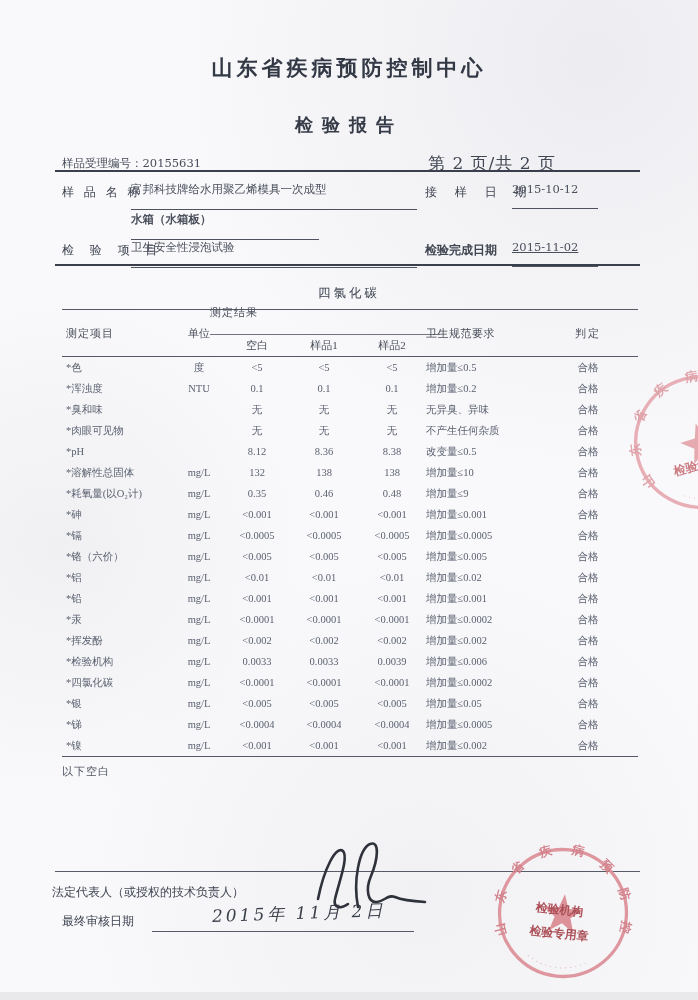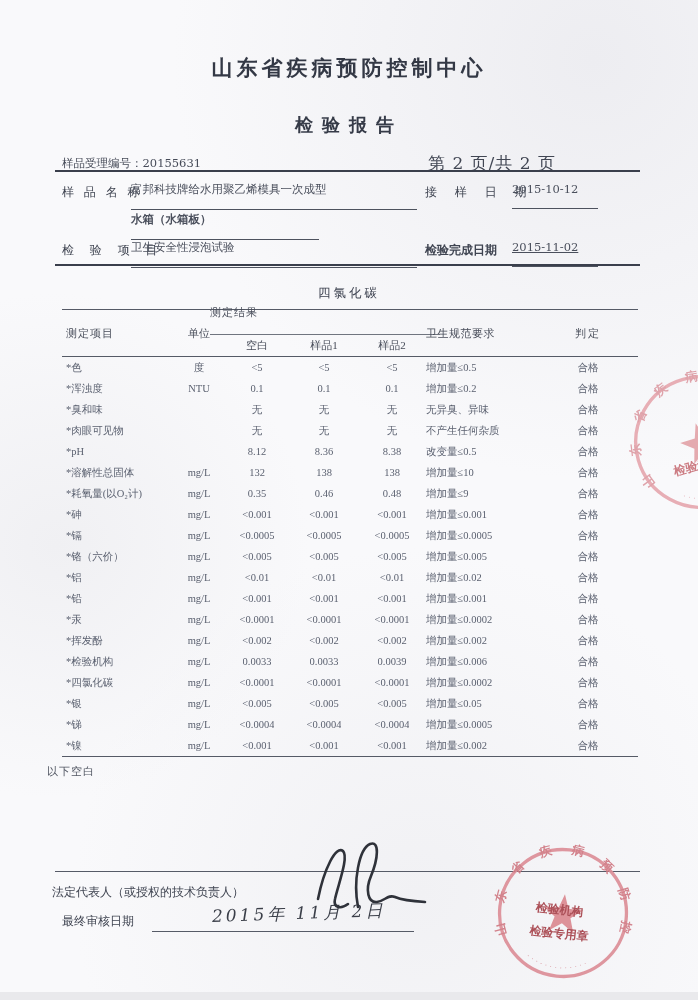--- a/index.html
+++ b/index.html
@@ -41,21 +41,21 @@
   .h-verdict { grid-row:1/3; grid-column:7; align-self:center; justify-self:center; letter-spacing:2px; }
   .tbody { border-bottom:1.5px solid #555a66; }
   .trow {
     display:grid; grid-template-columns:112px 50px 66px 68px 68px 112px 100px;
     height:21px; align-items:center; font-size:10.5px; color:#5b6170;
   }
   .tcell { overflow:hidden; white-space:nowrap; }
   .c-item { justify-self:start; padding-left:4px; }
   .c-mid  { justify-self:center; }
   .c-req  { justify-self:start; }
-  .end-note { top:764px; left:47px; font-size:11px; color:#51566200; color:#515662; letter-spacing:1px; }
+  .end-note { top:764px; left:62px; font-size:11px; color:#51566200; color:#515662; letter-spacing:1px; }
   .footer-line { top:871px; left:55px; width:585px; height:1px; background:#565b67; }
   .legal-label { top:884px; left:52px; font-size:12px; color:#3f4451; }
   .review-label { top:913px; left:62px; font-size:12px; color:#3f4451; }
   .review-underline { top:908px; left:152px; width:262px; height:23px; border-bottom:1px solid #565b67; }
   .handwritten-date {
     top:902px; left:212px; font-size:17px; font-style:italic; letter-spacing:3px;
     color:#3b3f49; transform:rotate(-2deg); font-family:"DejaVu Serif", serif;
   }
   .signature { top:835px; left:312px; }
   .seal { pointer-events:none; }

